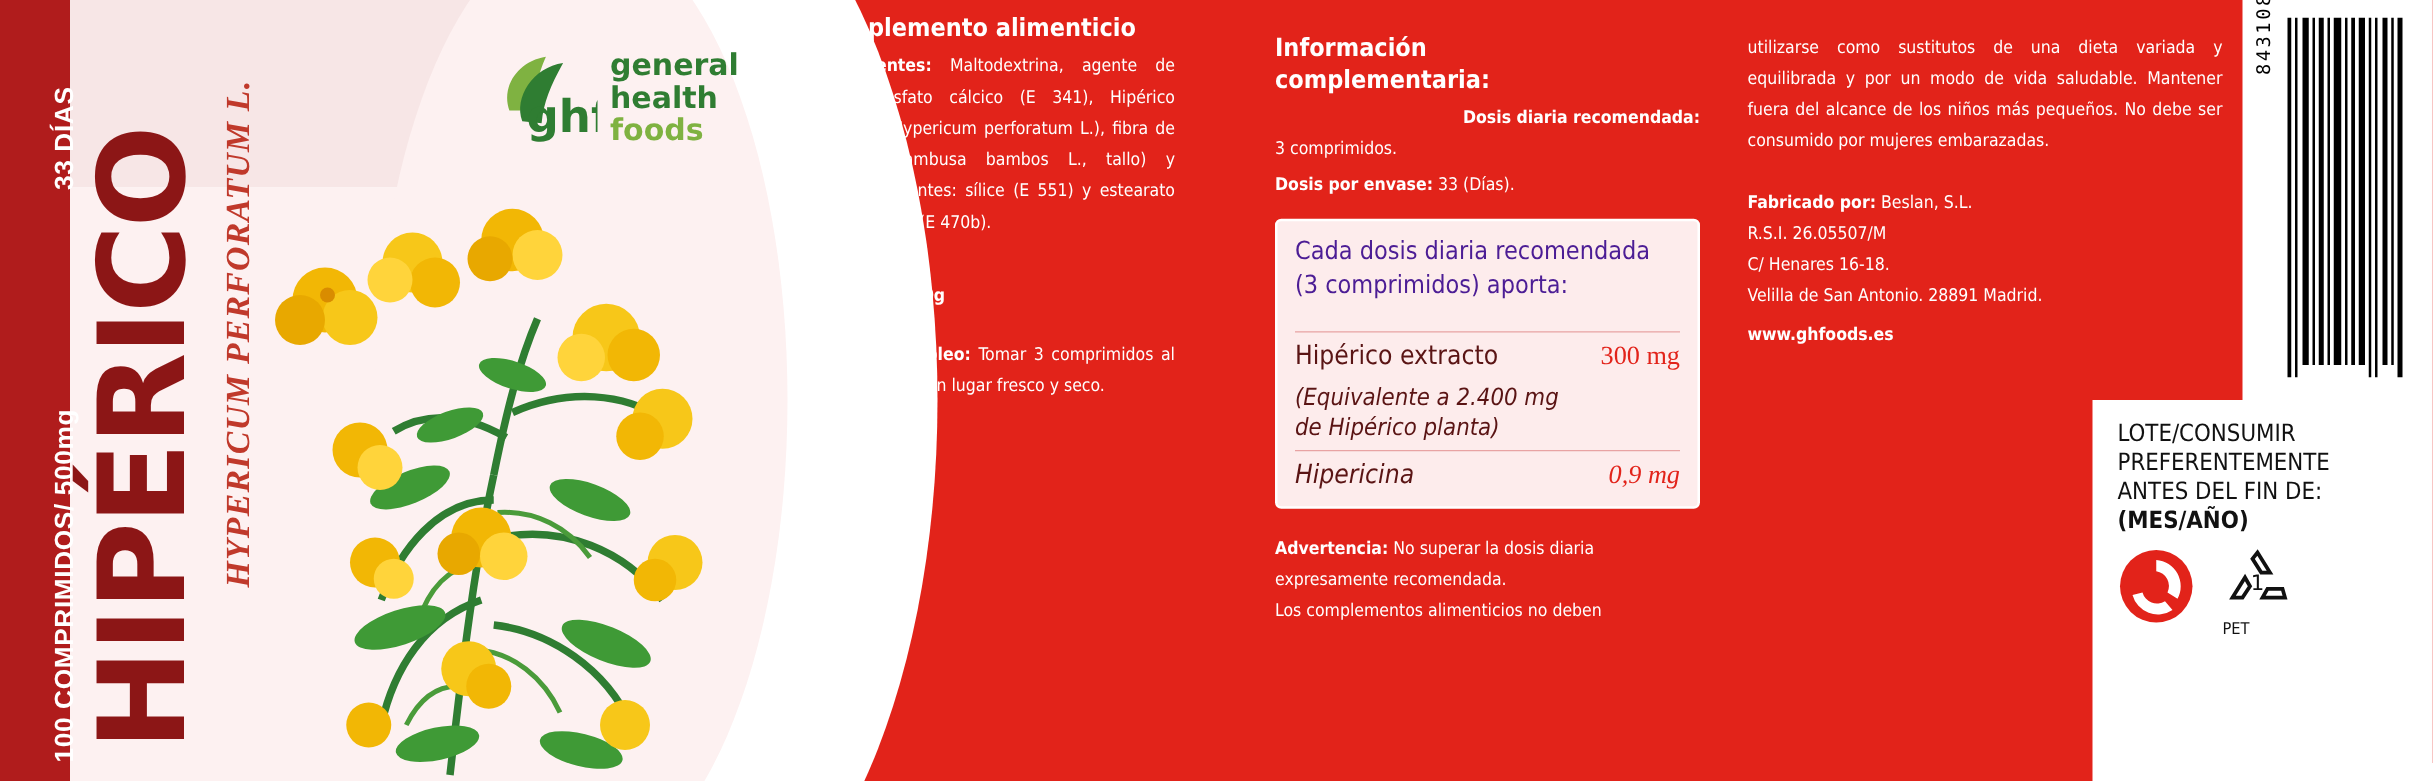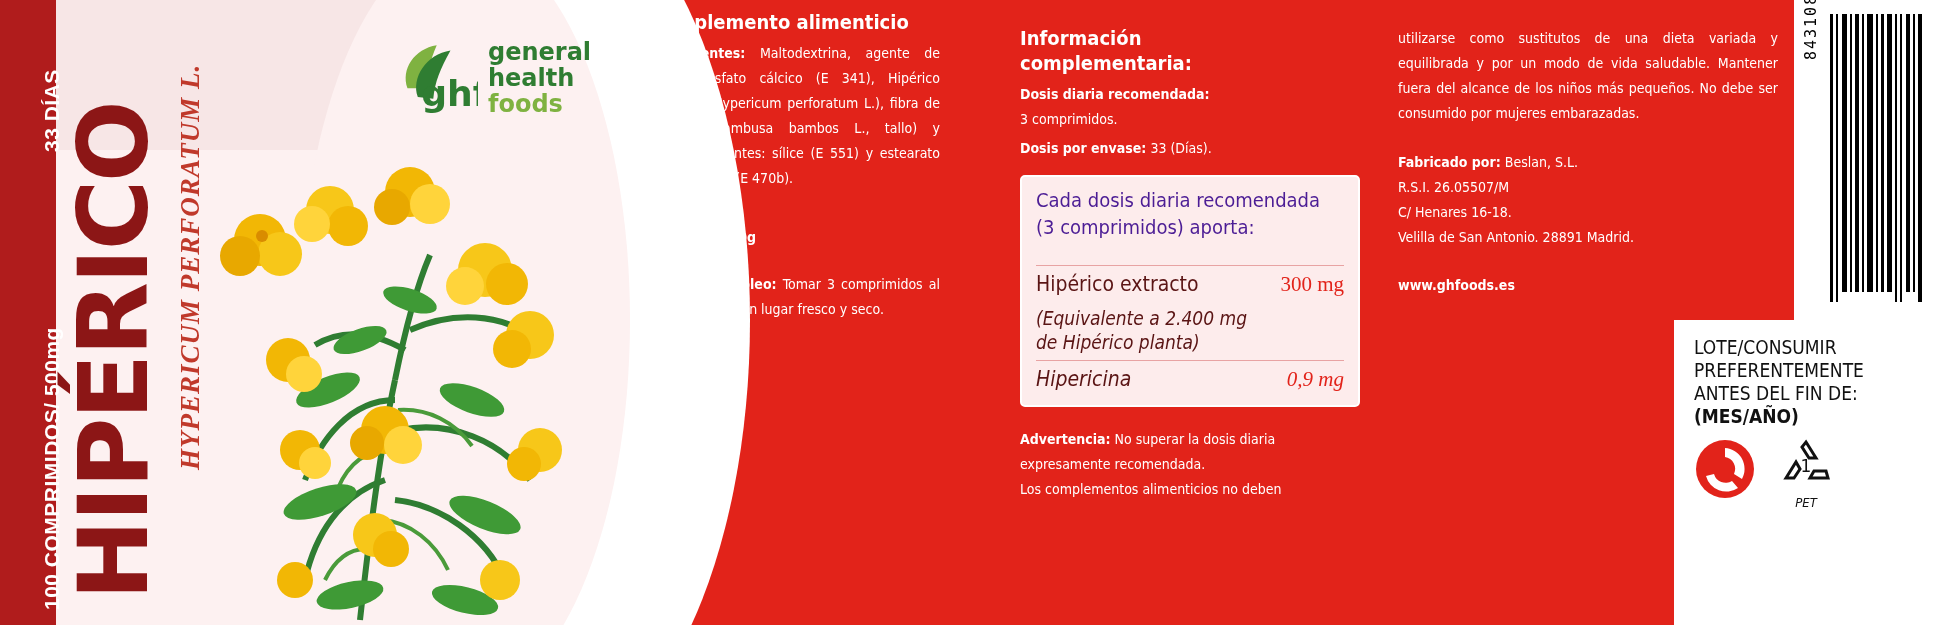--- a/index.html
+++ b/index.html
@@ -177,21 +177,21 @@
     line-height: 25px;
     margin: 0 0 6px 0;
   }
   .p-white {
     font-size: 14px;
     line-height: 25px;
     margin: 0 0 14px 0;
     text-align: justify;
   }
   .p-white.nojust { text-align: left; }
-  .b { font-weight: bold; }
+  .b { font-weight: bold; text-align: right; }
   .i { font-style: italic; }
 
   
   .dose-box {
     margin-top: 14px;
     background: #fdecec;
     border: 2px solid #ffffff;
     border-radius: 5px;
     padding: 10px 14px 8px 14px;
     color: #c9302c;
@@ -264,26 +264,25 @@
   }
   .lot-text .bold { font-weight: bold; }
   .recycle-row {
     position: absolute;
     left: 20px; top: 118px;
     display: flex;
     align-items: flex-start;
     gap: 22px;
   }
   .pet-label {
-    text-align: center;
+    text-align: left;
     font-size: 13px;
     font-family: "DejaVu Sans Condensed", "Liberation Sans", sans-serif;
     color: #111;
     margin-top: 1px;
-    font-style: italic;
   }
 </style>
 </head>
 <body>
 
 <div class="label">
 
   <div class="red-body"></div>
   <div class="red-curve"></div>
   <div class="red-curve2"></div>
@@ -458,21 +457,21 @@
 
   <div class="col col3">
     <div class="p-white">utilizarse como sustitutos  de una dieta variada y equilibrada y por un modo de vida saludable. Mantener fuera del alcance de los niños más pequeños. No debe ser consumido por mujeres embarazadas.</div>
     <div class="p-white nojust" style="margin-top:24px;margin-bottom:0">
       <span class="b">Fabricado por:</span>
       <span>Beslan, S.L.</span>
     </div>
     <div class="p-white nojust" style="margin:0">R.S.I. 26.05507/M</div>
     <div class="p-white nojust" style="margin:0">C/ Henares 16-18.</div>
     <div class="p-white nojust" style="margin:0">Velilla de San Antonio. 28891 Madrid.</div>
-    <div class="p-white nojust b" style="margin-top:23px">www.ghfoods.es</div>
+    <div class="p-white nojust b" style="margin-top:6px">www.ghfoods.es</div>
   </div>
 
   <div class="barcode-panel">
     <svg class="barcode" viewBox="0 0 96 288" preserveAspectRatio="none">
       <rect x="0" y="0" width="96" height="288" fill="#ffffff"></rect>
       <g fill="#000000">
         <rect x="2" y="0" width="3" height="288"></rect>
         <rect x="8" y="0" width="2" height="288"></rect>
         <rect x="14" y="0" width="5" height="278"></rect>
         <rect x="22" y="0" width="2" height="278"></rect>

